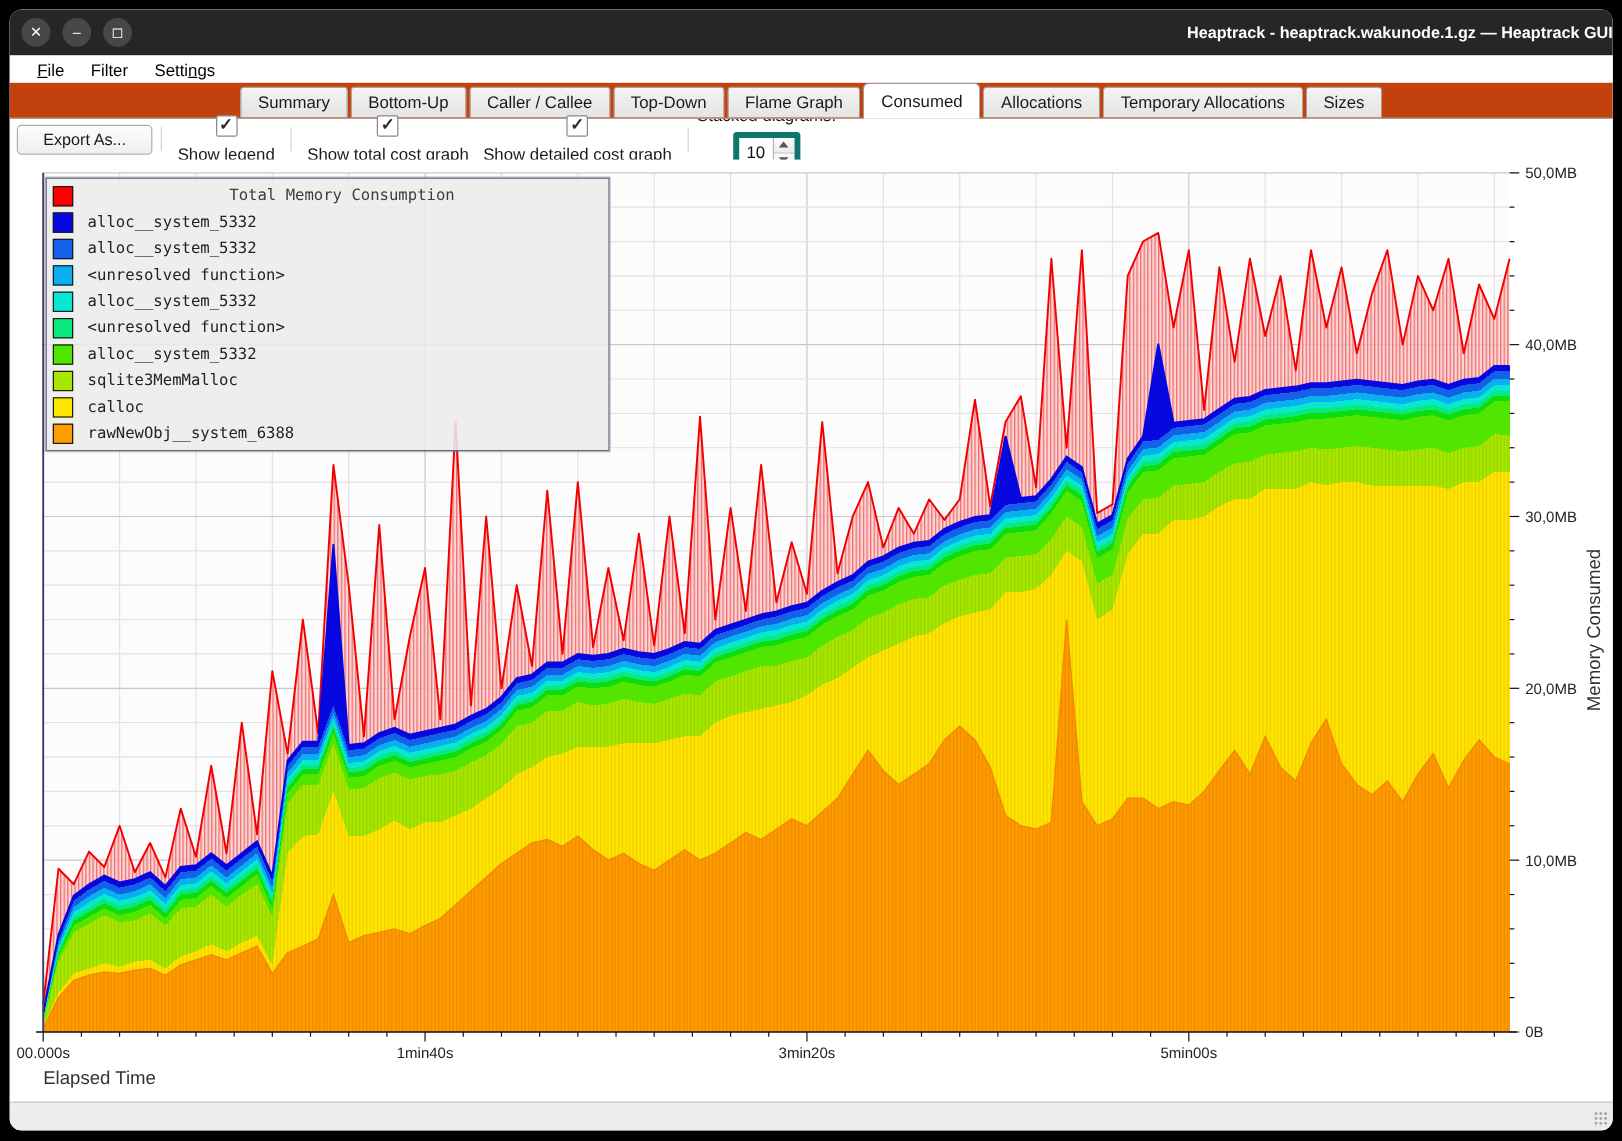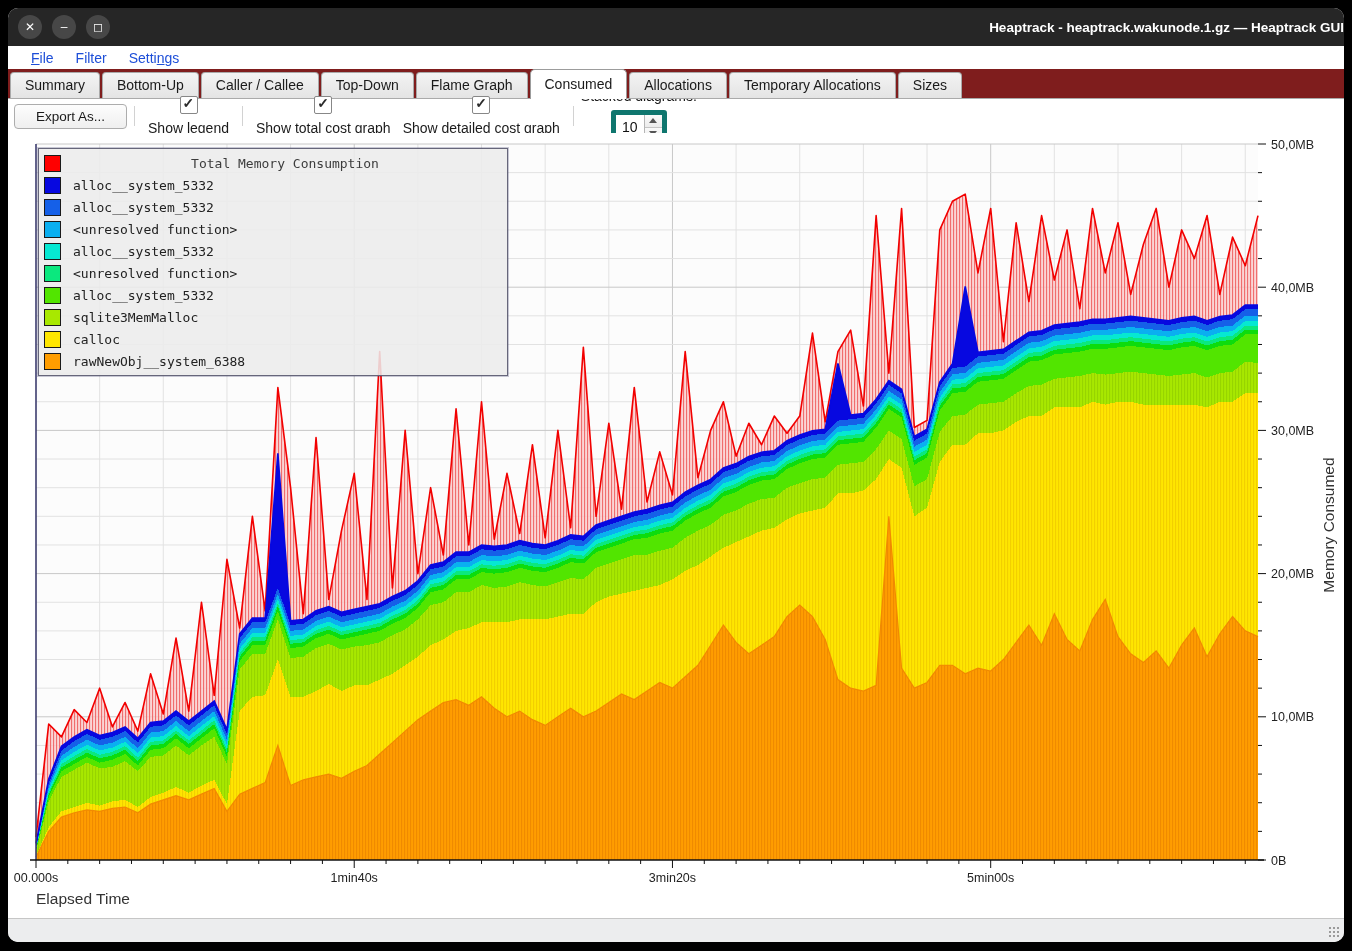--- a/index.html
+++ b/index.html
@@ -7,24 +7,24 @@
   .window{position:absolute;left:8px;top:8px;width:1336px;height:934px;background:#fff;
     border-radius:10px;overflow:hidden;display:flex;flex-direction:column;}
   
   .titlebar{height:38px;background:#262626;display:flex;align-items:center;position:relative;flex:0 0 auto;}
   .winbtns{display:flex;gap:10px;margin-left:10px;z-index:2;}
   .winbtn{width:24px;height:24px;border-radius:50%;background:#474747;color:#fff;display:flex;
     align-items:center;justify-content:center;font-size:12px;line-height:1;cursor:default;}
   .title{position:absolute;left:0;right:0;text-align:right;color:#fff;font-weight:bold;font-size:13.5px;}
   
   .menubar{height:23px;background:#fff;display:flex;align-items:center;padding-left:14px;gap:4px;flex:0 0 auto;}
-  .menu-item{font-size:14px;color:#1d4ed8;padding:1px 9px;}
-  
-  .tabbar{height:29px;background:#7f1d1d;display:flex;align-items:flex-end;padding-left:2px;
-    border-bottom:1px solid #aaa;flex:0 0 auto;position:relative;}
+  .menu-item{font-size:14px;color:#000000;padding:1px 9px;}
+  
+  .tabbar{height:29px;background:#c2410c;display:flex;align-items:flex-end;padding-left:2px;
+    border-bottom:1px solid #aaa;flex:0 0 auto;position:relative;justify-content:center;}
   .tab{font-size:14px;color:#1a1a1a;background:linear-gradient(#f3f3f3,#e4e4e4);
     border:1px solid #a9a9a9;border-bottom:none;border-radius:4px 4px 0 0;
     padding:4px 14px 4px 14px;margin-right:2px;height:17px;line-height:17px;}
   .tab.active{background:#fff;border-color:#9c9c9c;position:relative;height:21px;line-height:21px;
     border-radius:5px 5px 0 0;z-index:2;margin-bottom:-1px;}
   
   .toolbar{height:34px;background:#fff;display:flex;align-items:center;padding-left:6px;flex:0 0 auto;}
   .btn{font-size:13.5px;color:#1a1a1a;background:linear-gradient(#fdfdfd,#efefef);
     border:1px solid #adadad;border-radius:4px;padding:4px 21px;}
   .tsep{width:1px;height:20px;background:#d2d2d2;margin:0 7px;}

